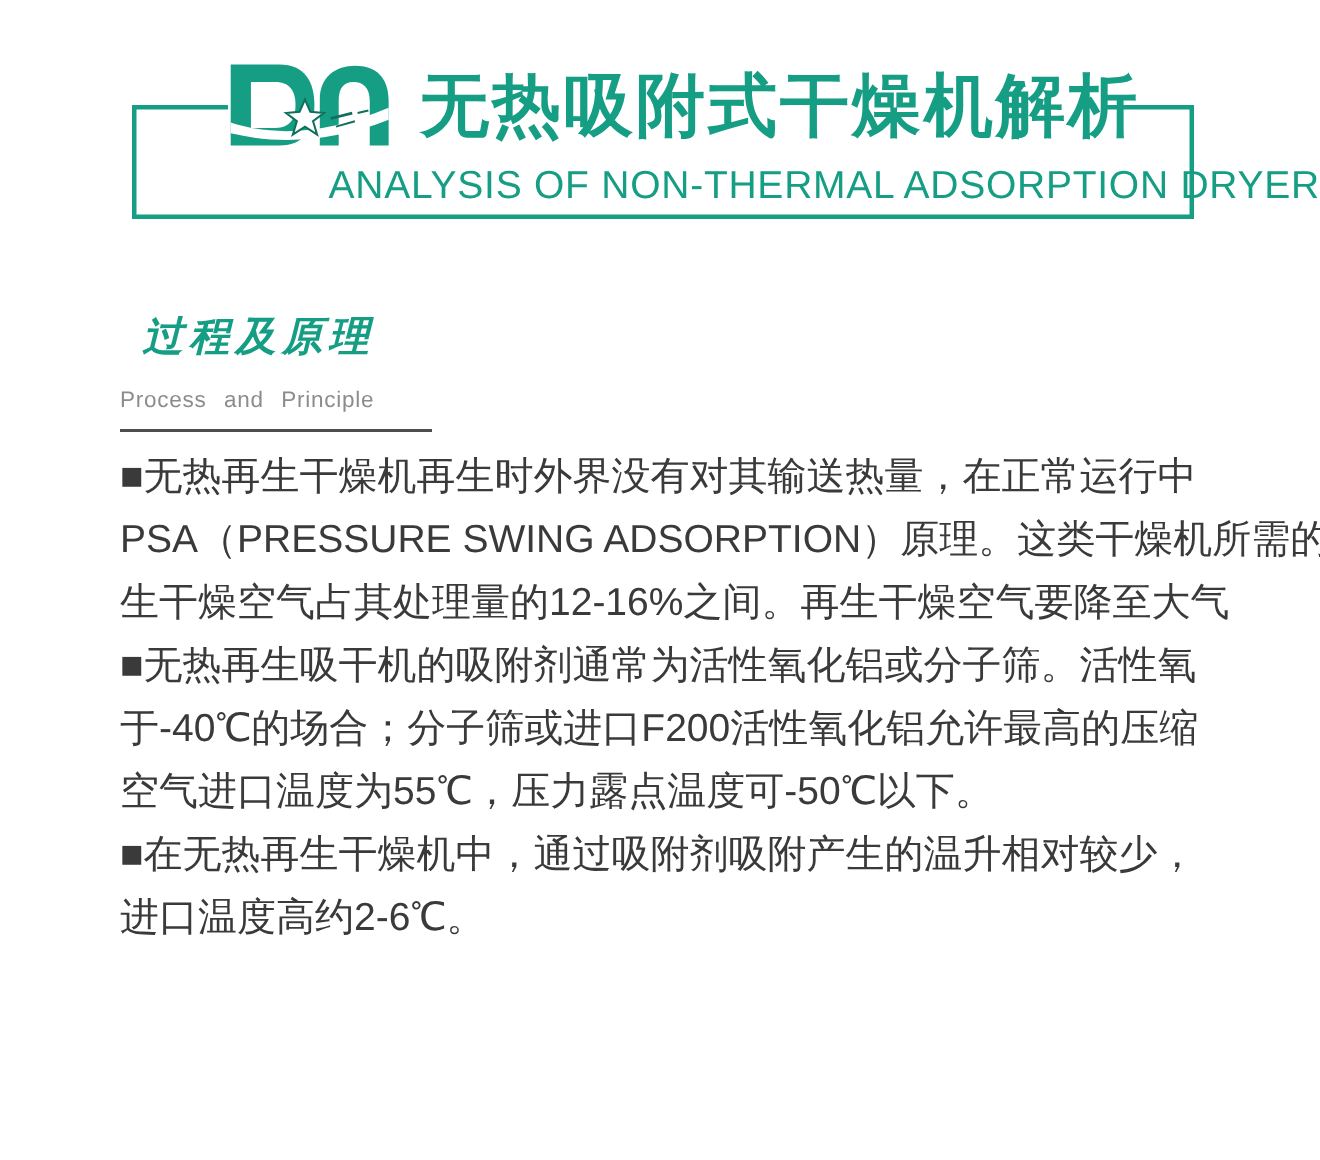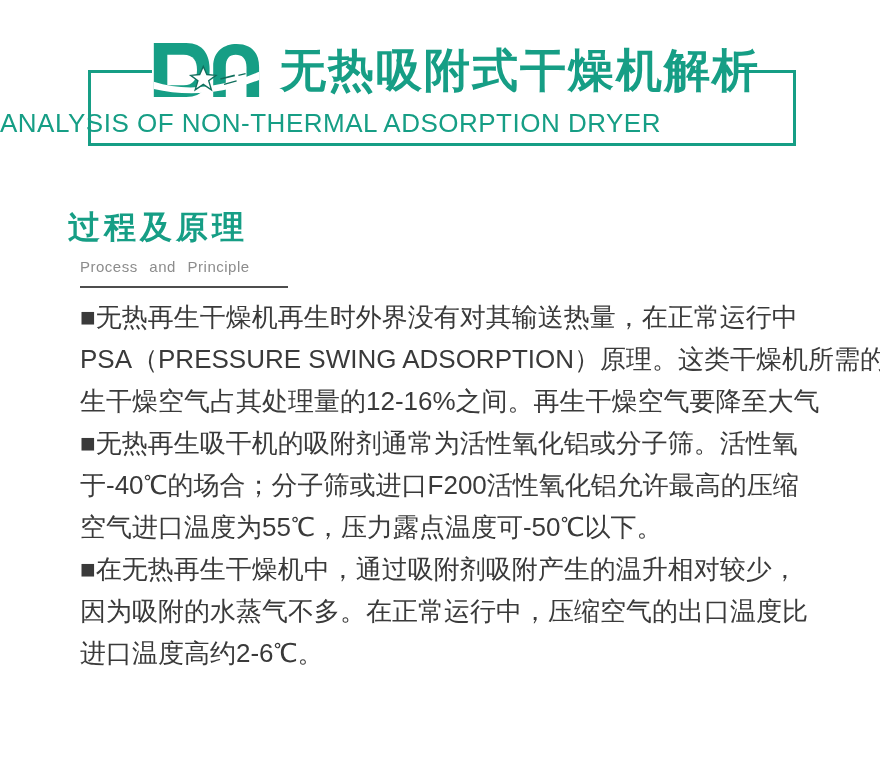--- a/index.html
+++ b/index.html
@@ -34,30 +34,30 @@
   }
   .logo { width: 108px; height: 60px; color: var(--accent, #169e85); flex: 0 0 auto; }
   .logo svg { width: 100%; height: 100%; display: block; }
   .main-title {
     font-size: 46px; font-weight: 700; line-height: 1.1;
     color: var(--accent, #169e85);
     letter-spacing: 2px; white-space: nowrap;
   }
   .sub-title {
     position: absolute; top: 108px; left: 0; width: 100%;
-    text-align: left; white-space: nowrap;
+    text-align: right; white-space: nowrap;
     font-size: 26px; letter-spacing: 0.5px;
     color: var(--accent, #169e85);
   }
 
   
   .section-title {
-    position: absolute; left: 68px; top: 206px;
-    font-size: 32px; font-weight: 700; letter-spacing: 4px;
-    color: var(--accent, #169e85); white-space: nowrap;
+    position: absolute; left: 95px; top: 206px;
+    font-size: 27px; font-weight: 700; letter-spacing: 4px;
+    color: var(--accent, #169e85); white-space: nowrap; font-style: italic;
   }
   .section-sub {
     position: absolute; left: 80px; top: 258px;
     font-size: 15px; color: var(--muted, #8c8c8c);
     word-spacing: 7px; letter-spacing: 0.5px; white-space: nowrap;
   }
   .section-underline {
     position: absolute; left: 80px; top: 286px;
     width: 208px; height: 2px;
     background: var(--underline, #4d4d4d);
@@ -108,15 +108,14 @@
 <div class="section-underline"></div>
 
 <div class="body-text">
     <div class="text-line">■无热再生干燥机再生时外界没有对其输送热量，在正常运行中</div>
     <div class="text-line">PSA（PRESSURE SWING ADSORPTION）原理。这类干燥机所需的再</div>
     <div class="text-line">生干燥空气占其处理量的12-16%之间。再生干燥空气要降至大气</div>
     <div class="text-line">■无热再生吸干机的吸附剂通常为活性氧化铝或分子筛。活性氧</div>
     <div class="text-line">于-40℃的场合；分子筛或进口F200活性氧化铝允许最高的压缩</div>
     <div class="text-line">空气进口温度为55℃，压力露点温度可-50℃以下。</div>
     <div class="text-line">■在无热再生干燥机中，通过吸附剂吸附产生的温升相对较少，</div>
-    <div class="text-line">因为吸附的水蒸气不多。在正常运行中，压缩空气的出口温度比</div>
     <div class="text-line">进口温度高约2-6℃。</div>
   </div>
 
 </body></html>

